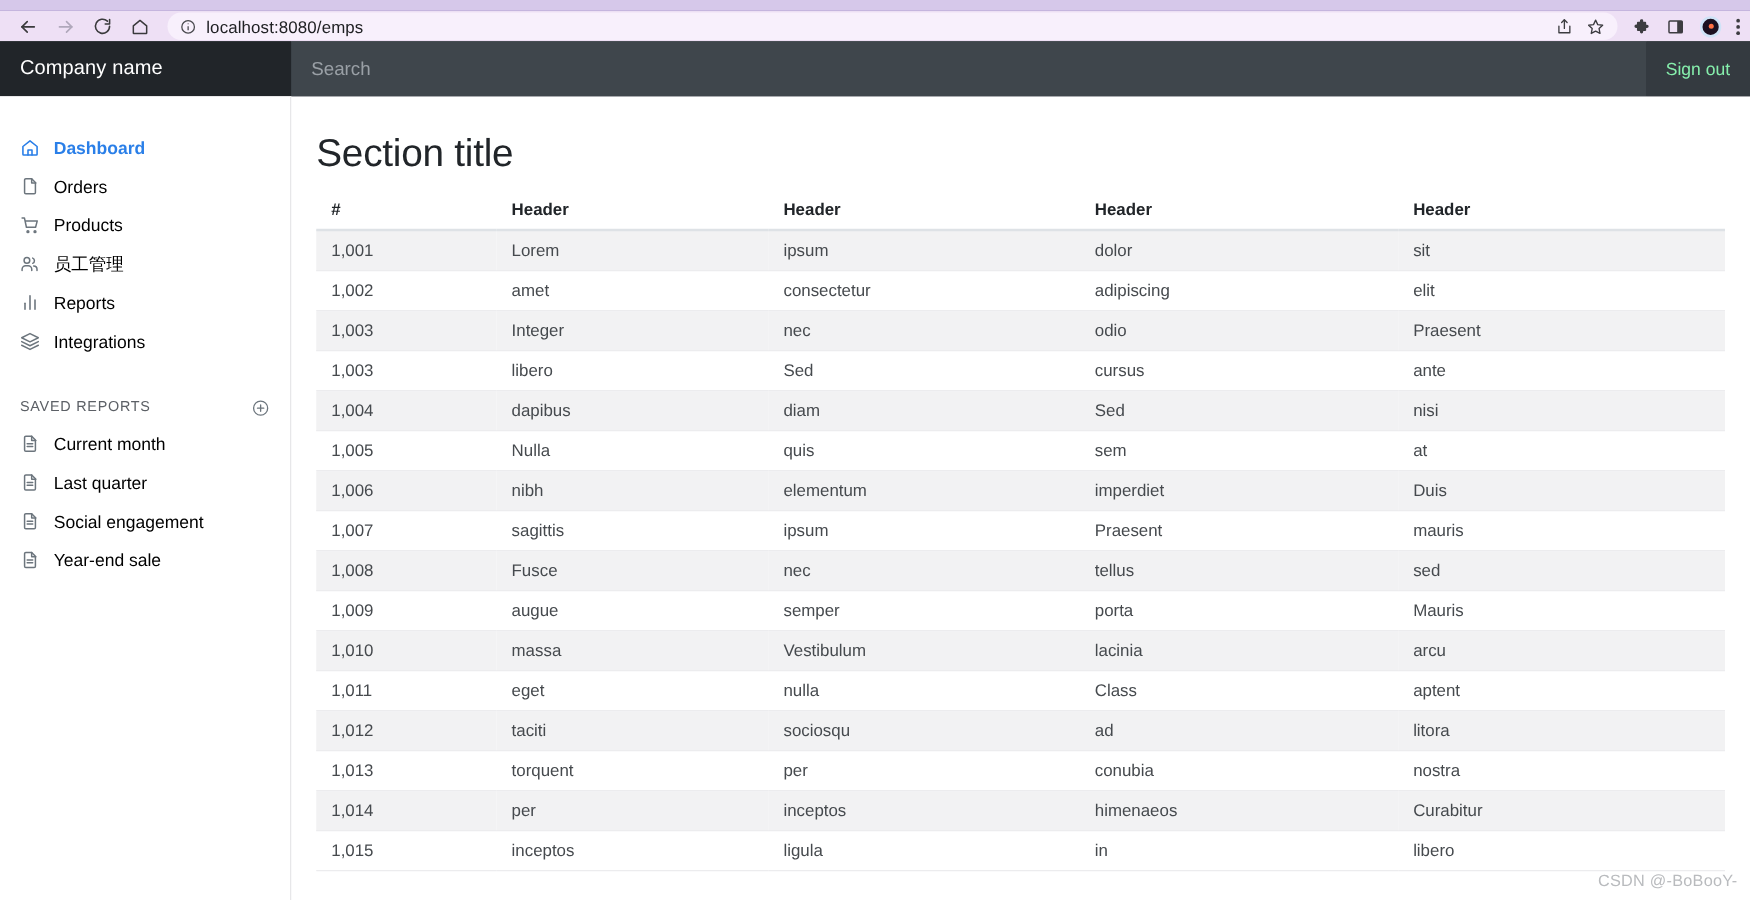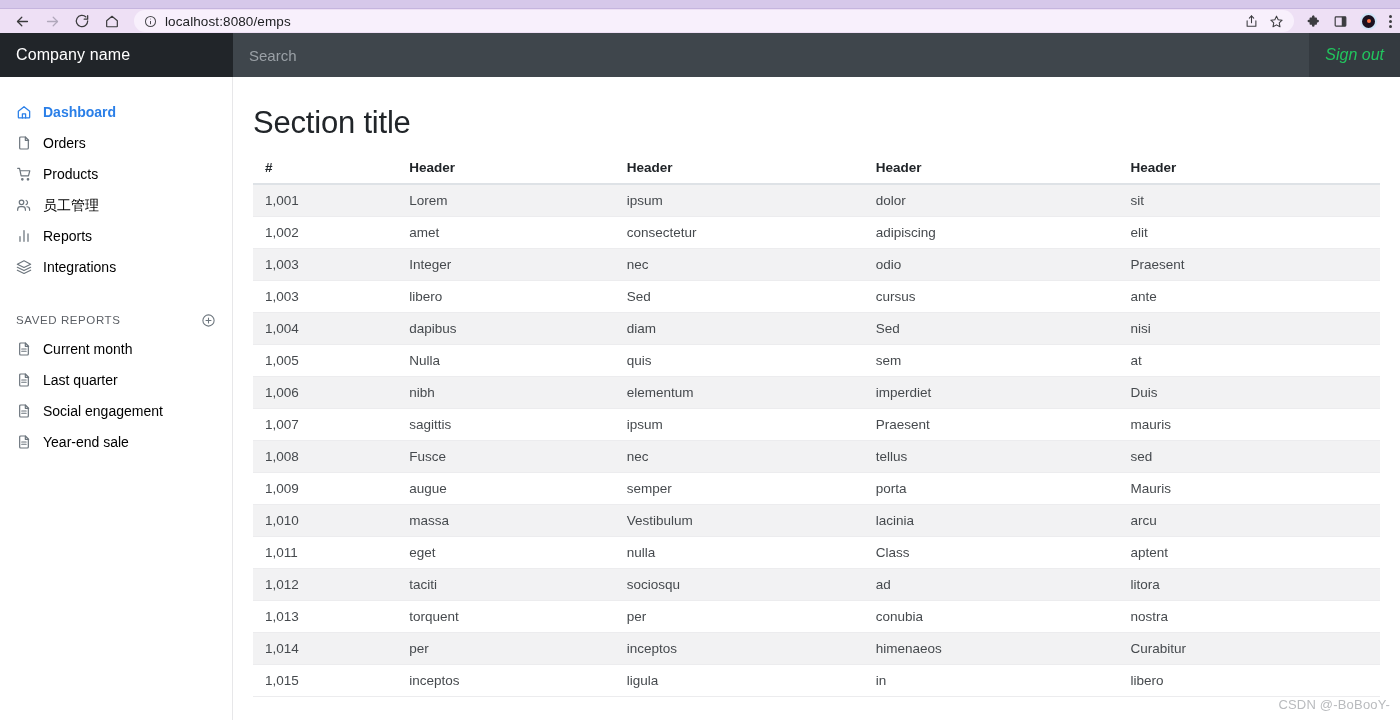--- a/index.html
+++ b/index.html
@@ -85,31 +85,31 @@
     background: transparent;
     border: 0; outline: none;
     color: #e6e8ea;
     font-size: 15px;
     padding: 0 16px;
     font-family: "Liberation Sans", sans-serif;
   }
   .nav-search::placeholder { color: #9aa0a6; }
   .signout-wrap { display: flex; align-items: center; background: #343a40; padding: 0 16px; }
   .signout {
-    color: #22c55e; font-size: 16px; text-decoration: none; font-style: italic;
+    color: #86efac; font-size: 14px; text-decoration: none;
   }
 
   .body-row { display: flex; height: 643px; }
 
   
   .sidebar {
     width: 233px;
     background: #ffffff;
     border-right: 1px solid #e7e7e9;
-    padding-top: 19px;
+    padding-top: 25px;
     flex: 0 0 233px;
   }
   .nav-item {
     display: flex; align-items: center;
     gap: 11px;
     height: 31px;
     padding: 0 16px;
     color: #000000;
     font-size: 14px;
     text-decoration: none;

